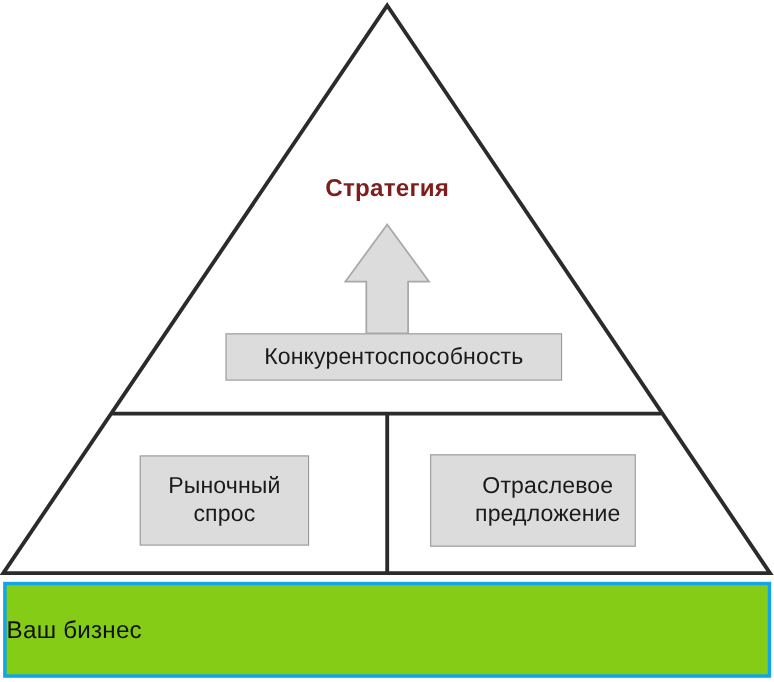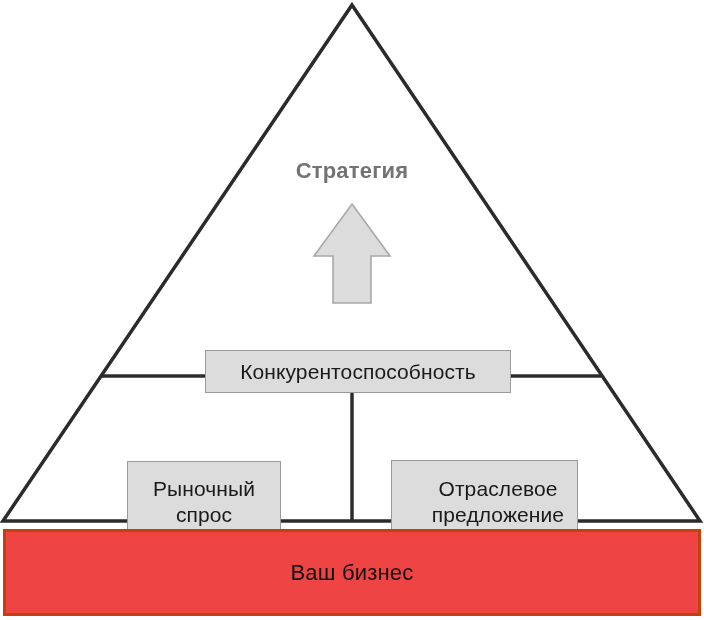--- a/index.html
+++ b/index.html
@@ -33,21 +33,20 @@
     box-sizing: border-box;
     display: flex;
     align-items: center;
     justify-content: center;
     text-align: center;
     color: #1a1a1a;
     font-size: 21px;
     line-height: 1.22;
     letter-spacing: 0.1px;
     white-space: pre-line;
-    margin-top: 47px;
   }
   #box-competitiveness {
     left: 205px;
     top: 303px;
     width: 306px;
     height: 43px;
     font-size: 21px;
   }
   #box-market-demand {
     left: 127px;
@@ -62,40 +61,39 @@
     height: 84px;
     padding-left: 27px;
   }
   #bottom-bar {
     position: absolute;
     left: 3px;
     top: 529px;
     width: 698px;
     height: 87px;
     box-sizing: border-box;
-    background: #ef4444;
-    border: 3px solid #c2410c;
+    background: #84cc16;
+    border: 3px solid #0ea5e9;
     display: flex;
     align-items: center;
-    justify-content: center;
   }
   #bottom-bar-label {
     font-size: 22px;
     color: #111111;
     letter-spacing: 0.2px;
   }
   #strategy-label {
     position: absolute;
     left: 0;
     top: 158px;
     width: 704px;
     text-align: center;
     font-size: 22px;
     font-weight: bold;
-    color: #737373;
+    color: #7f1d1d;
     letter-spacing: 0.2px;
   }
 </style>
 </head>
 <body>
 
 <div id="diagram-root">
 
   <svg class="svg-layer" viewBox="0 0 704 620" xmlns="http://www.w3.org/2000/svg">
 

